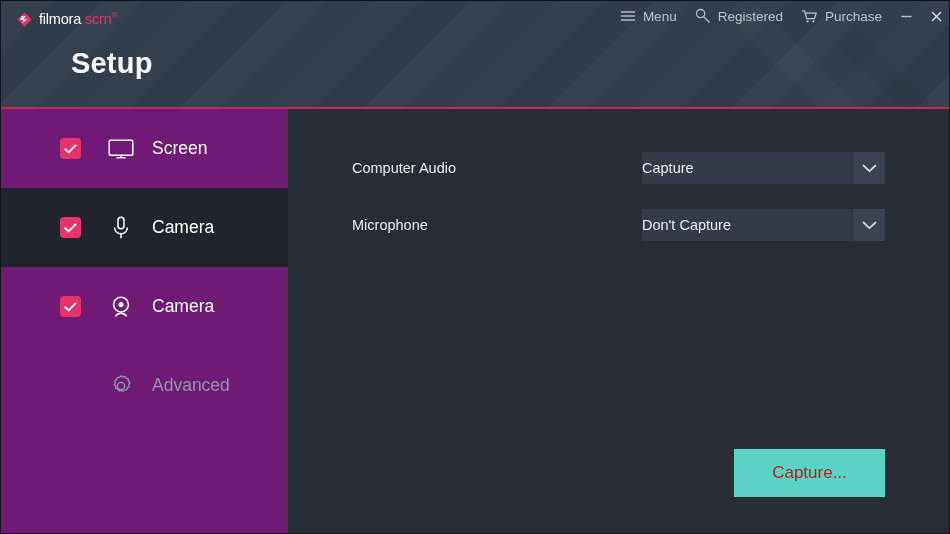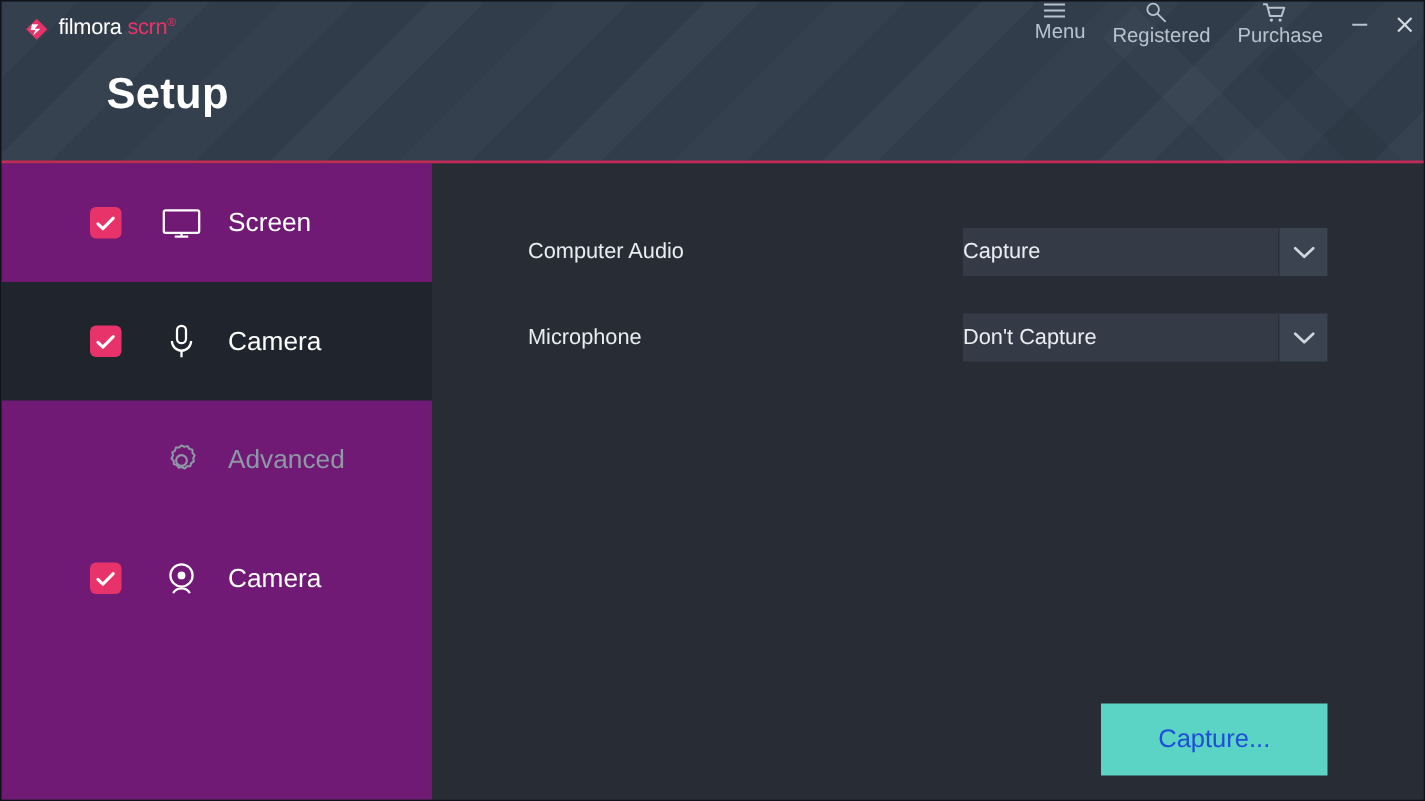--- a/index.html
+++ b/index.html
@@ -103,21 +103,20 @@
   }
   .tb-item {
     display: flex;
     align-items: center;
     height: 30px;
     padding: 0 9px;
     color: #b9c3cd;
     font-size: 13.5px;
     cursor: default;
     user-select: none;
-    flex-direction: column;
   }
   .tb-item svg { display: block; margin-right: 7px; }
   .tb-btn {
     width: 30px; height: 30px;
     display: flex;
     align-items: center;
     justify-content: center;
     color: #b9c3cd;
   }
   .setup-title {
@@ -226,29 +225,28 @@
     align-items: center;
     justify-content: center;
     color: #cdd5de;
     box-sizing: border-box;
   }
   .capture-btn {
     position: absolute;
     left: 446px; top: 340px;
     width: 151px; height: 48px;
     background: #5cd4c5;
-    color: #1d4ed8;
+    color: #b91c1c;
     font-size: 17px;
     display: flex;
     align-items: center;
     justify-content: center;
     cursor: pointer;
     border: none;
     font-family: "Liberation Sans", sans-serif;
-    margin-top: 20px;
   }
 </style>
 </head>
 <body>
 
 <div class="app">
 
   <div class="header">
     <div class="header-stripes"></div>
     <div class="header-chev"></div>
@@ -339,45 +337,45 @@
       <span class="side-icon">
         <svg width="20" height="24" viewBox="0 0 20 24">
           <rect x="7" y="1.2" width="6" height="11.6" rx="3" fill="none" stroke="currentColor" stroke-width="1.5"></rect>
           <path d="M3.6 11.4 a6.4 6.4 0 0 0 12.8 0" fill="none" stroke="currentColor" stroke-width="1.5"></path>
           <line x1="10" y1="17.8" x2="10" y2="22.2" stroke="currentColor" stroke-width="1.5"></line>
         </svg>
       </span>
       <span class="side-label">Camera</span>
     </div>
 
+    <div class="side-item">
+      <span class="side-check">
+        <svg width="13" height="10" viewBox="0 0 13 10">
+          <polyline points="1.3,5.2 4.6,8.4 11.5,1.4" fill="none" stroke="#ffffff" stroke-width="2" stroke-linecap="round" stroke-linejoin="round"></polyline>
+        </svg>
+      </span>
+      <span class="side-icon">
+        <svg width="24" height="24" viewBox="0 0 24 24">
+          <circle cx="12" cy="9.6" r="7.4" fill="none" stroke="currentColor" stroke-width="1.5"></circle>
+          <circle cx="12" cy="9.6" r="2.6" fill="currentColor"></circle>
+          <path d="M6.4 21.4 a6.6 6.6 0 0 1 11.2 0" fill="none" stroke="currentColor" stroke-width="1.5"></path>
+        </svg>
+      </span>
+      <span class="side-label">Camera</span>
+    </div>
+
     <div class="side-item disabled">
       <span class="side-spacer"></span>
       <span class="side-icon">
         <svg width="24" height="24" viewBox="0 0 24 24">
           <path d="M12 1.6 l2.1 1.0 2.2 -0.5 1.2 1.9 2.2 0.6 0.0 2.3 1.6 1.6 -1.1 2.0 0.5 2.2 -1.9 1.2 -0.6 2.2 -2.3 0.0 -1.6 1.6 -2.0 -1.1 -2.2 0.5 -1.2 -1.9 -2.2 -0.6 0.0 -2.3 -1.6 -1.6 1.1 -2.0 -0.5 -2.2 1.9 -1.2 0.6 -2.2 2.3 0.0 z" transform="translate(0.4,0.4) scale(0.96)" fill="none" stroke="currentColor" stroke-width="1.4" stroke-linejoin="round"></path>
           <circle cx="12" cy="12" r="3.6" fill="none" stroke="currentColor" stroke-width="1.4"></circle>
         </svg>
       </span>
       <span class="side-label">Advanced</span>
-    </div>
-
-    <div class="side-item">
-      <span class="side-check">
-        <svg width="13" height="10" viewBox="0 0 13 10">
-          <polyline points="1.3,5.2 4.6,8.4 11.5,1.4" fill="none" stroke="#ffffff" stroke-width="2" stroke-linecap="round" stroke-linejoin="round"></polyline>
-        </svg>
-      </span>
-      <span class="side-icon">
-        <svg width="24" height="24" viewBox="0 0 24 24">
-          <circle cx="12" cy="9.6" r="7.4" fill="none" stroke="currentColor" stroke-width="1.5"></circle>
-          <circle cx="12" cy="9.6" r="2.6" fill="currentColor"></circle>
-          <path d="M6.4 21.4 a6.6 6.6 0 0 1 11.2 0" fill="none" stroke="currentColor" stroke-width="1.5"></path>
-        </svg>
-      </span>
-      <span class="side-label">Camera</span>
     </div>
   </div>
 
   <div class="content">
 
     <div class="form-row r1">
       <span class="form-label">Computer Audio</span>
       <div class="select">
         <span class="select-value">Capture</span>
         <span class="select-arrow">

